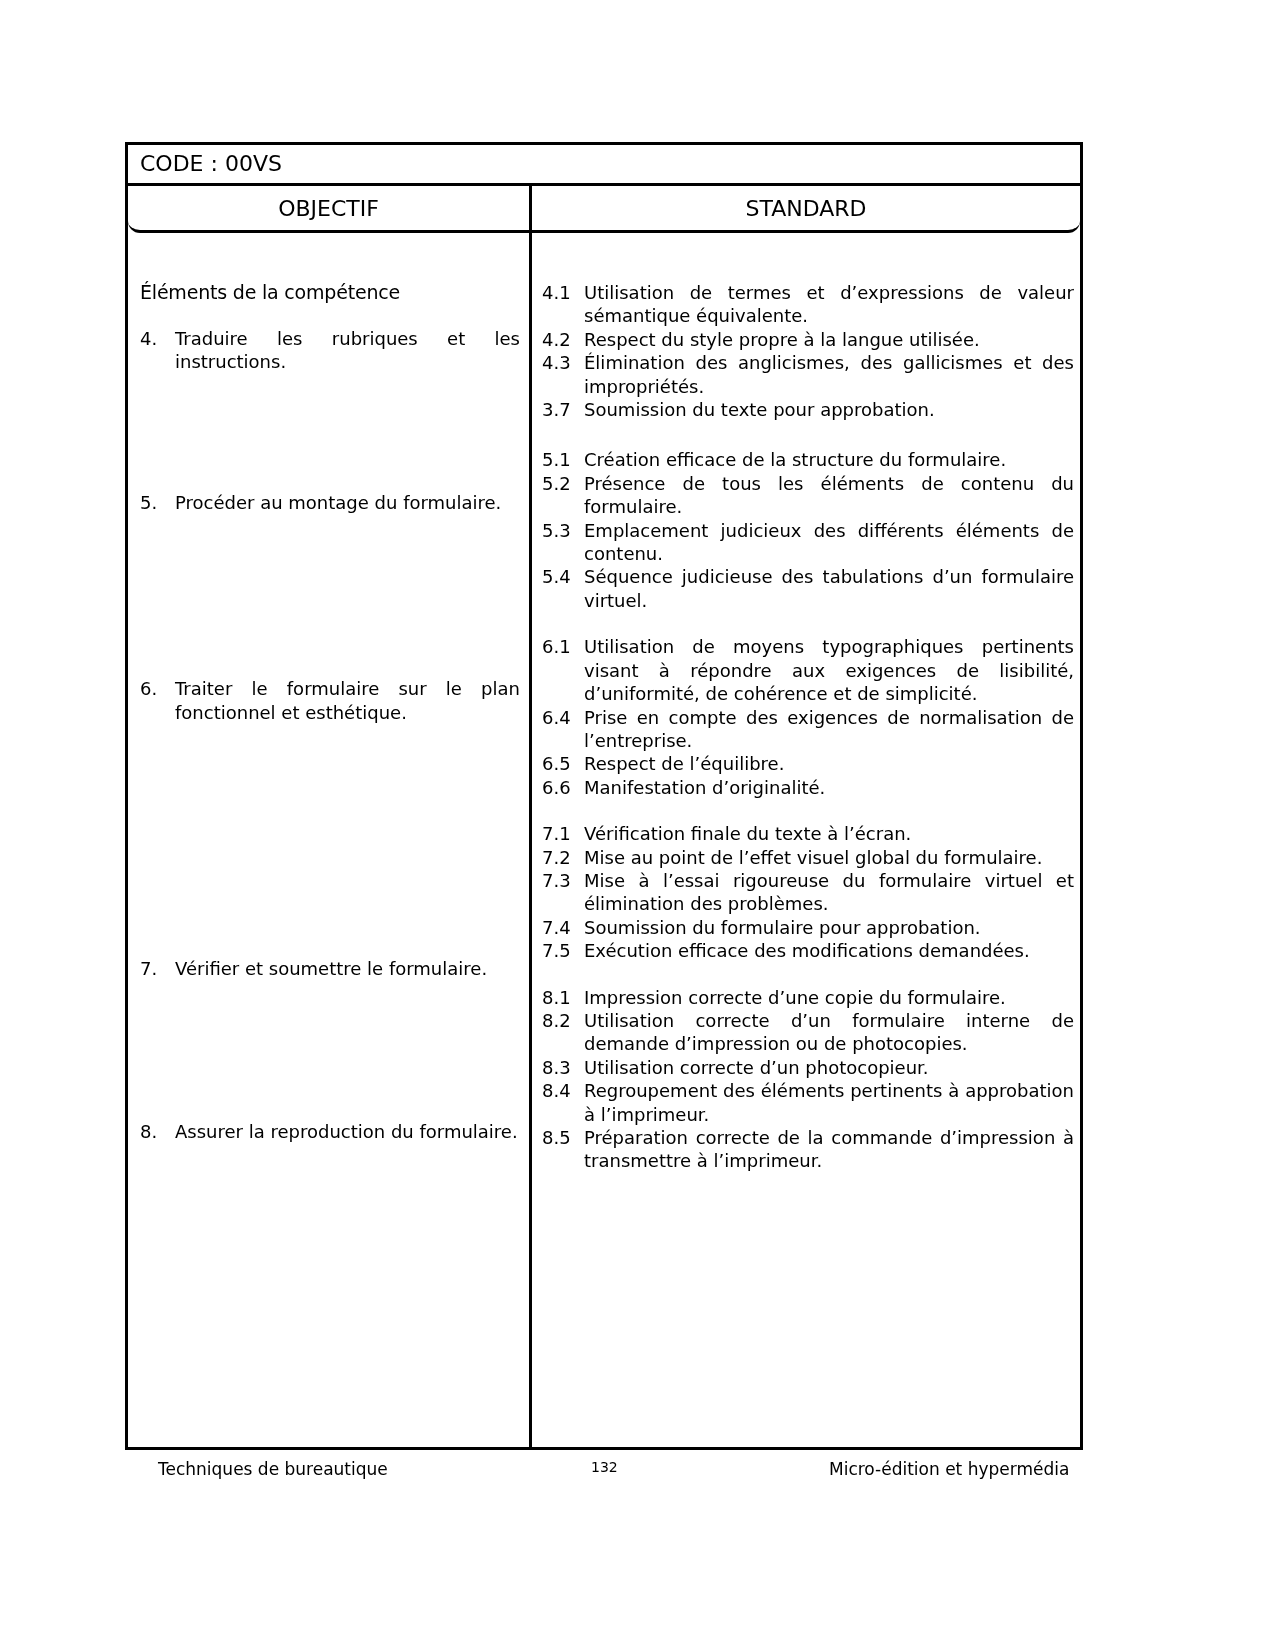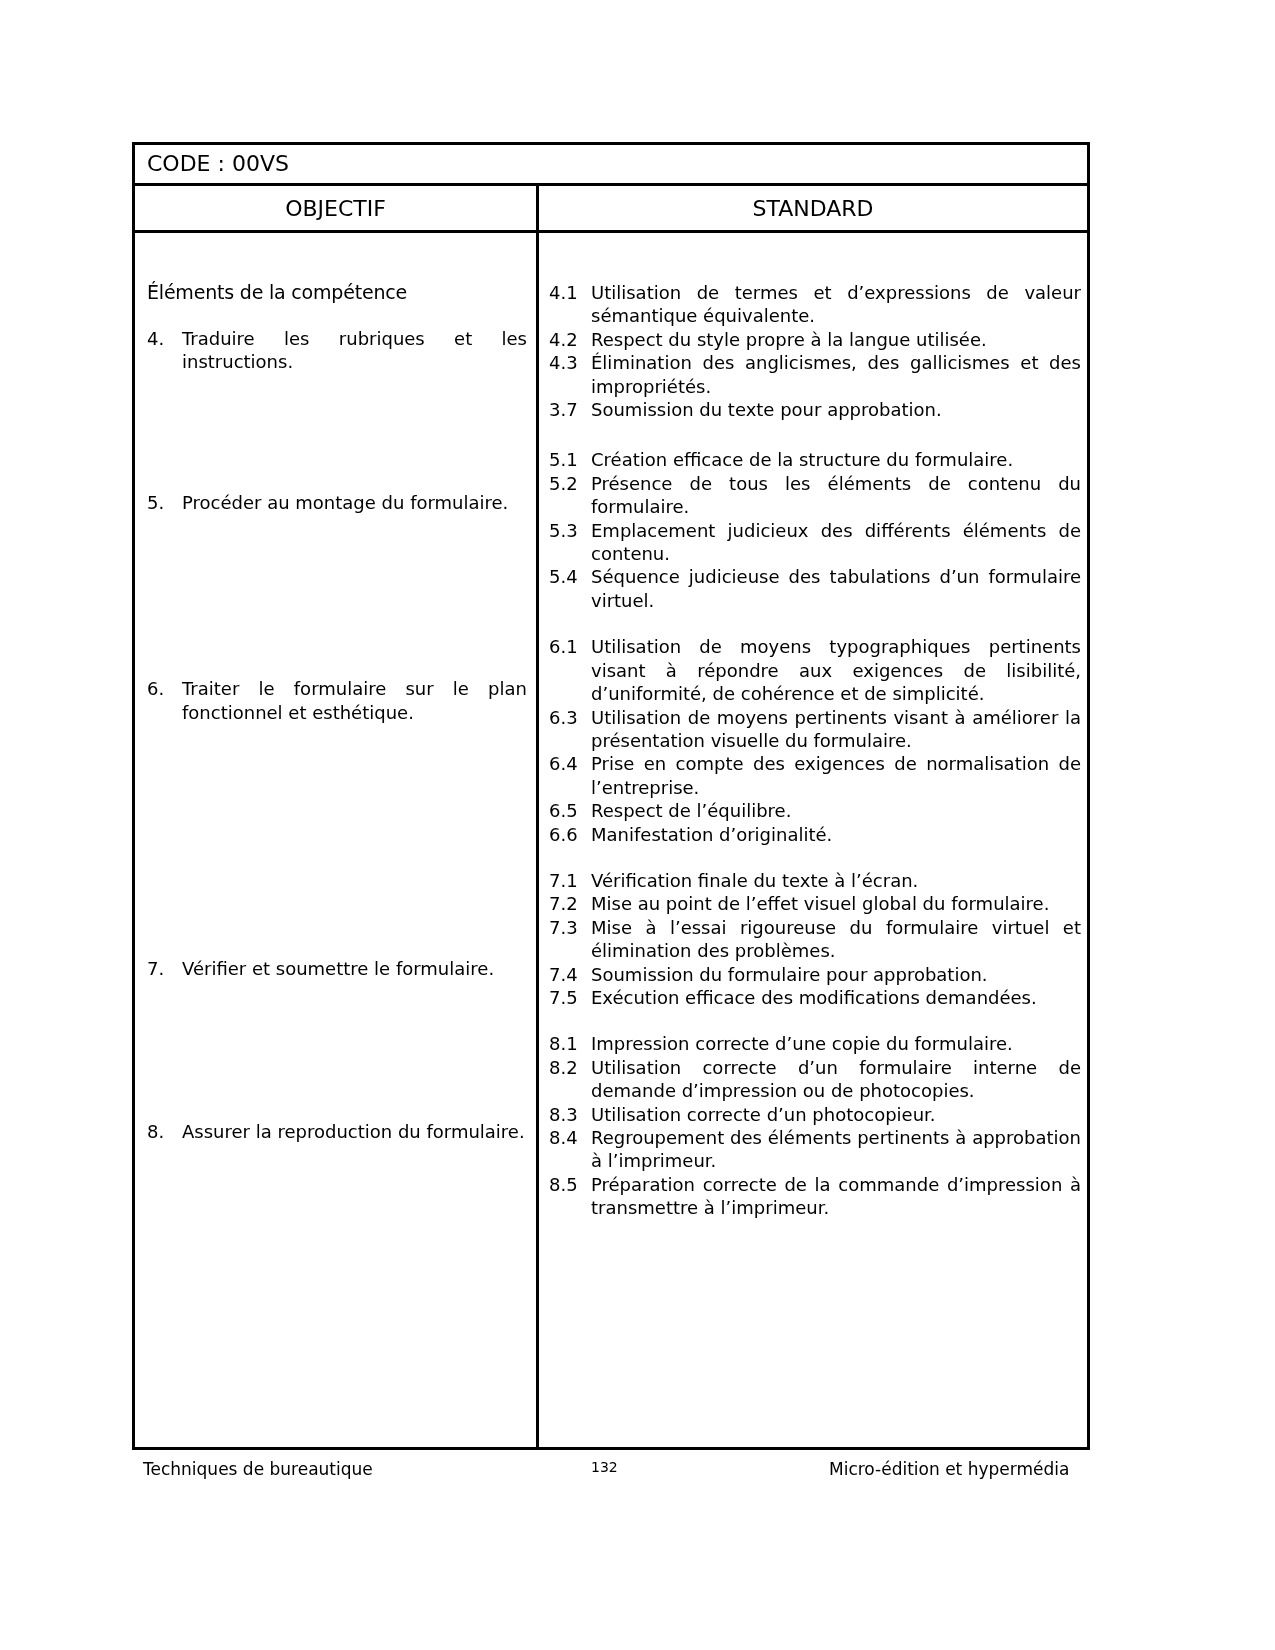--- a/index.html
+++ b/index.html
@@ -1,36 +1,36 @@
 <!DOCTYPE html>
 <html><head>
 <meta charset="utf-8">
 <style>
   html, body { margin: 0; padding: 0; background: #ffffff; }
   body { width: 1275px; height: 1650px; position: relative; font-family: "DejaVu Sans", sans-serif; color: #000; }
-  .frame { position: absolute; left: 132px; top: 142px; width: 958px; height: 1308px; border: 3px solid #000; box-sizing: border-box; }
+  .frame { position: absolute; left: 125px; top: 142px; width: 958px; height: 1308px; border: 3px solid #000; box-sizing: border-box; }
   .code-row { position: absolute; left: 0; top: 0; right: 0; height: 41px; border-bottom: 3px solid #000; box-sizing: border-box; }
   .code-text { position: absolute; left: 12px; top: 6px; font-size: 22px; letter-spacing: 0px; }
-  .head-row { position: absolute; left: 0; top: 41px; right: 0; height: 47px; border-bottom: 3px solid #000; box-sizing: border-box; }
+  .head-row { position: absolute; left: 0; top: 41px; right: 0; height: 47px; border-bottom: 3px solid #000; box-sizing: border-box; border-radius: 12px; }
   .head-cell { position: absolute; top: 0; height: 44px; display: flex; align-items: center; justify-content: center; font-size: 22px; }
   .head-left { left: 0; width: 401px; }
   .head-right { left: 404px; right: 0; }
   .vline { position: absolute; left: 401px; top: 41px; bottom: 0; width: 3px; background: #000; }
   .col-left { position: absolute; left: 12px; top: 136px; width: 380px; font-size: 18px; line-height: 23.4px; }
   .col-right { position: absolute; left: 414px; top: 136px; width: 532px; font-size: 18px; line-height: 23.4px; }
   .section-title { font-weight: normal; font-size: 19px; height: 23px; margin-bottom: 23px; letter-spacing: -0.2px; }
   .elem { display: flex; text-align: justify; }
   .num { width: 35px; flex: none; }
   .txt { flex: 1; text-align: justify; text-align-last: left; }
   .crit-group { }
   .crit { display: flex; }
   .cnum { width: 42px; flex: none; }
   .ctxt { flex: 1; text-align: justify; text-align-last: left; }
   .footer { position: absolute; top: 1459px; font-size: 17px; font-family: "DejaVu Sans", sans-serif; }
-  .f-left { left: 143px; }
+  .f-left { left: 158px; }
   .f-center { left: 591px; font-size: 14px; }
   .f-right { left: 829px; }
 </style>
 </head>
 <body>
 
 <div class="frame">
   <div class="code-row">
     <span class="code-text">CODE : 00VS</span>
   </div>
@@ -104,24 +104,20 @@
           <span class="ctxt">Séquence judicieuse des tabulations d’un formulaire virtuel.</span>
         </div>
     </div>
 
     <div class="crit-group" style="margin-bottom:23px;">
       <div class="crit">
           <span class="cnum">6.1</span>
           <span class="ctxt">Utilisation de moyens typographiques pertinents visant à répondre aux exigences de lisibilité, d’uniformité, de cohérence et de simplicité.</span>
         </div>
       <div class="crit">
-          <span class="cnum">6.3</span>
-          <span class="ctxt">Utilisation de moyens pertinents visant à améliorer la présentation visuelle du formulaire.</span>
-        </div>
-      <div class="crit">
           <span class="cnum">6.4</span>
           <span class="ctxt">Prise en compte des exigences de normalisation de l’entreprise.</span>
         </div>
       <div class="crit">
           <span class="cnum">6.5</span>
           <span class="ctxt">Respect de l’équilibre.</span>
         </div>
       <div class="crit">
           <span class="cnum">6.6</span>
           <span class="ctxt">Manifestation d’originalité.</span>

